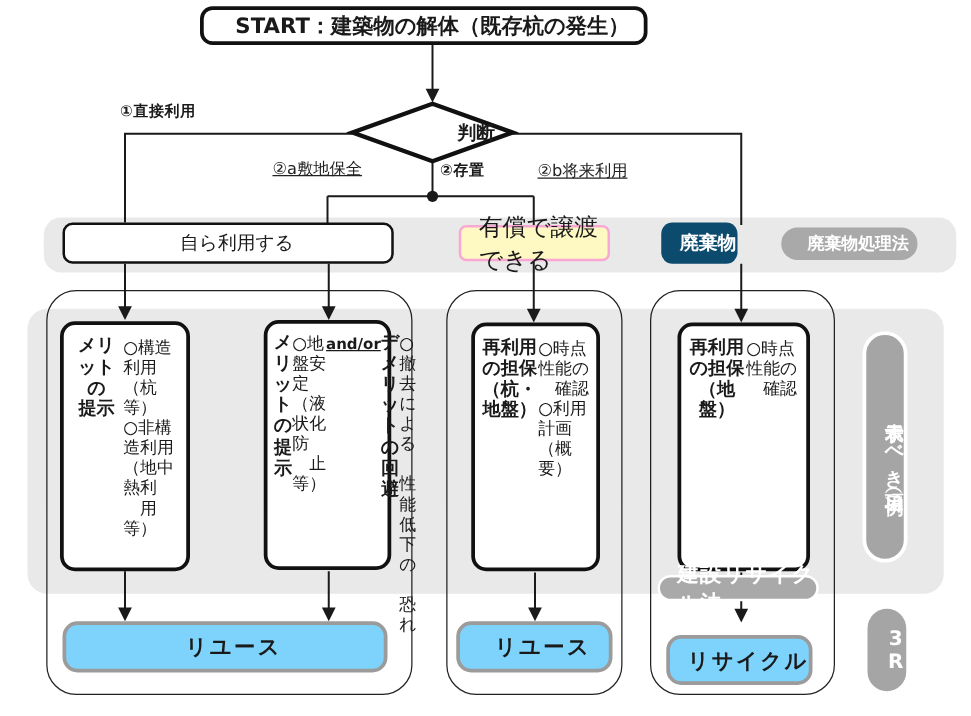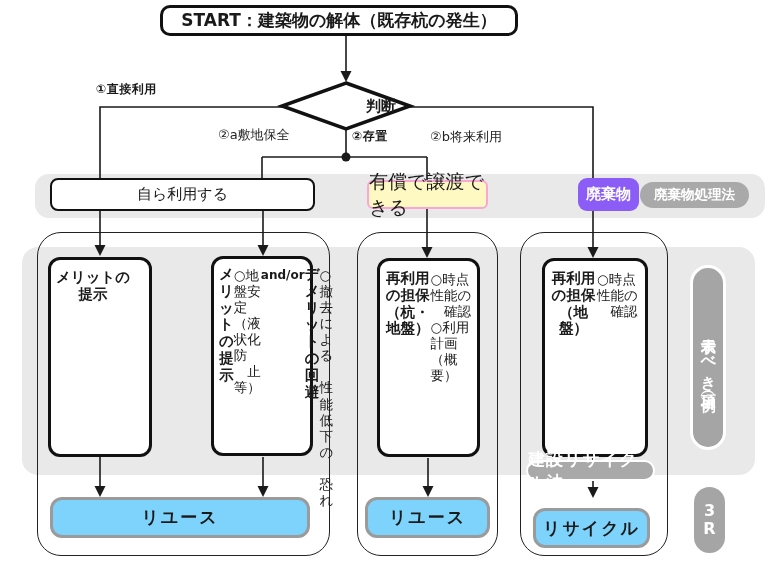--- a/index.html
+++ b/index.html
@@ -1,71 +1,71 @@
 <!DOCTYPE html>
 <html><head>
 <meta charset="utf-8">
 <style>
   * { margin:0; padding:0; box-sizing:border-box; }
   body { background:#fff; font-family:"DejaVu Sans", sans-serif; }
   #stage { position:relative; width:777px; height:573px; background:#fff; overflow:hidden;
            color:#1a1a1a; font-family:"DejaVu Sans", sans-serif; }
   .abs { position:absolute; }
   .pre { white-space:pre-line; }
-  .flex-c { display:flex; align-items:center; justify-content:center; }
+  .flex-c { display:flex; align-items:center; justify-content:center;padding-left:14px; }
 
   
   .z-band { z-index:1; }
   .z-container { z-index:2; }
   .z-lines { z-index:3; }
   .z-box { z-index:4; }
 
   
   .start-box { left:160px; top:5px; width:358px; height:31px; background:#fff;
                border:3px solid #111; border-radius:10px; font-weight:bold; font-size:17px; }
 
   
   .lbl { font-weight:bold; font-size:12px; letter-spacing:0.5px; }
-  .lbl-small { font-size:13px; color:#222; }
+  .lbl-small { font-size:13px; color:#222;text-decoration:underline; }
   .lbl-direct { left:96px; top:81px; }
   .lbl-removal { left:527px; top:81px; }
   .lbl-preserve { left:352px; top:128px; }
   .lbl-2a { left:218px; top:126px; }
   .lbl-2b { left:430px; top:128px; }
   .decision-label { left:296px; top:97px; width:100px; text-align:right;
                     font-weight:bold; font-size:15px; }
 
   
   .band-upper { left:35px; top:174px; width:730px; height:44px; background:#e9e9e9; border-radius:14px; }
   .self-use { left:50px; top:178px; width:265px; height:33px; background:#fff;
               border:2.5px solid #111; border-radius:8px; font-size:15px; }
   .transfer { left:367px; top:180px; width:121px; height:29px; background:#fef9c3;
               border:2px solid #f9a8d4; border-radius:6px; font-size:19px; }
-  .waste { left:578px; top:178px; width:61px; height:33px; background:#8b5cf6; color:#fff;
+  .waste { left:529px; top:178px; width:61px; height:33px; background:#0c4a6e; color:#fff;
            border-radius:9px; font-weight:bold; font-size:15px; }
   .pill { color:#fff; font-weight:bold; background:#a9a9a9; }
-  .waste-law { left:640px; top:182px; width:109px; height:26px; border-radius:13px; font-size:13.5px; }
+  .waste-law { left:625px; top:182px; width:109px; height:26px; border-radius:13px; font-size:13.5px; }
 
   
   .band-lower { left:22px; top:247px; width:733px; height:228px; background:#e9e9e9; border-radius:16px; }
   .container { border:1.6px solid #222; border-radius:24px; background:transparent; }
   .c1 { left:37px; top:232px; width:293px; height:324px; }
   .c2 { left:357px; top:232px; width:141px; height:324px; }
   .c3 { left:520px; top:232px; width:148px; height:324px; }
 
   
   .col { background:#fff; border:3px solid #111; border-radius:12px; padding:9px 5px 4px 5px;
          display:flex; }
   .col1 { left:48px;  top:257px; width:104px; height:200px; }
   .col2 { left:211px; top:256px; width:102px; height:200px; padding-top:7px; }
   .col3 { left:377px; top:258px; width:103px; height:199px; justify-content:center; }
   .col4 { left:542px; top:258px; width:106px; height:199px; justify-content:center; }
   .col-h { font-weight:bold; font-size:14.5px; line-height:1.16; text-align:center; }
   .col-b { font-size:13.5px; line-height:1.19; text-align:left; margin-top:1px; }
-  .col-and { font-weight:bold; font-size:12px; text-align:right; margin:2px 0; }
+  .col-and { font-weight:bold; font-size:12px; text-align:right; margin:2px 0;text-decoration:underline; }
 
   
   .out { background:#7dd3fc; border:3.5px solid #9b9b9b; border-radius:12px;
          font-size:17px; font-weight:600; letter-spacing:2px; }
   .out-r1 { left:50px;  top:497px; width:260px; height:41px; }
   .out-r2 { left:365px; top:497px; width:125px; height:41px; }
   .out-rc { left:533px; top:508px; width:117px; height:40px; }
 
   
   .recycle-law { left:526px; top:460px; width:129px; height:21px; border-radius:11px;
@@ -136,20 +136,25 @@
   <div class="abs z-box lbl-small lbl-2b">②b将来利用</div>
 
   <div class="abs z-box flex-c self-use">自ら利用する</div>
   <div class="abs z-box flex-c transfer">有償で譲渡できる</div>
   <div class="abs z-box flex-c waste">廃棄物</div>
   <div class="abs z-box flex-c pill waste-law">廃棄物処理法</div>
 
   <div class="abs z-box col col1">
     <div class="col-h pre">メリットの
 提示</div>
+    <div class="col-b pre">○構造利用
+（杭等）
+○非構造利用
+（地中熱利
+　用等）</div>
   </div>
   <div class="abs z-box col col2">
     <div class="col-h pre">メリットの
 提示</div>
     <div class="col-b pre">○地盤安定
 （液状化防
 　止等）</div>
     <div class="col-and">and/or</div>
     <div class="col-h pre">デメリットの
 回避</div>

